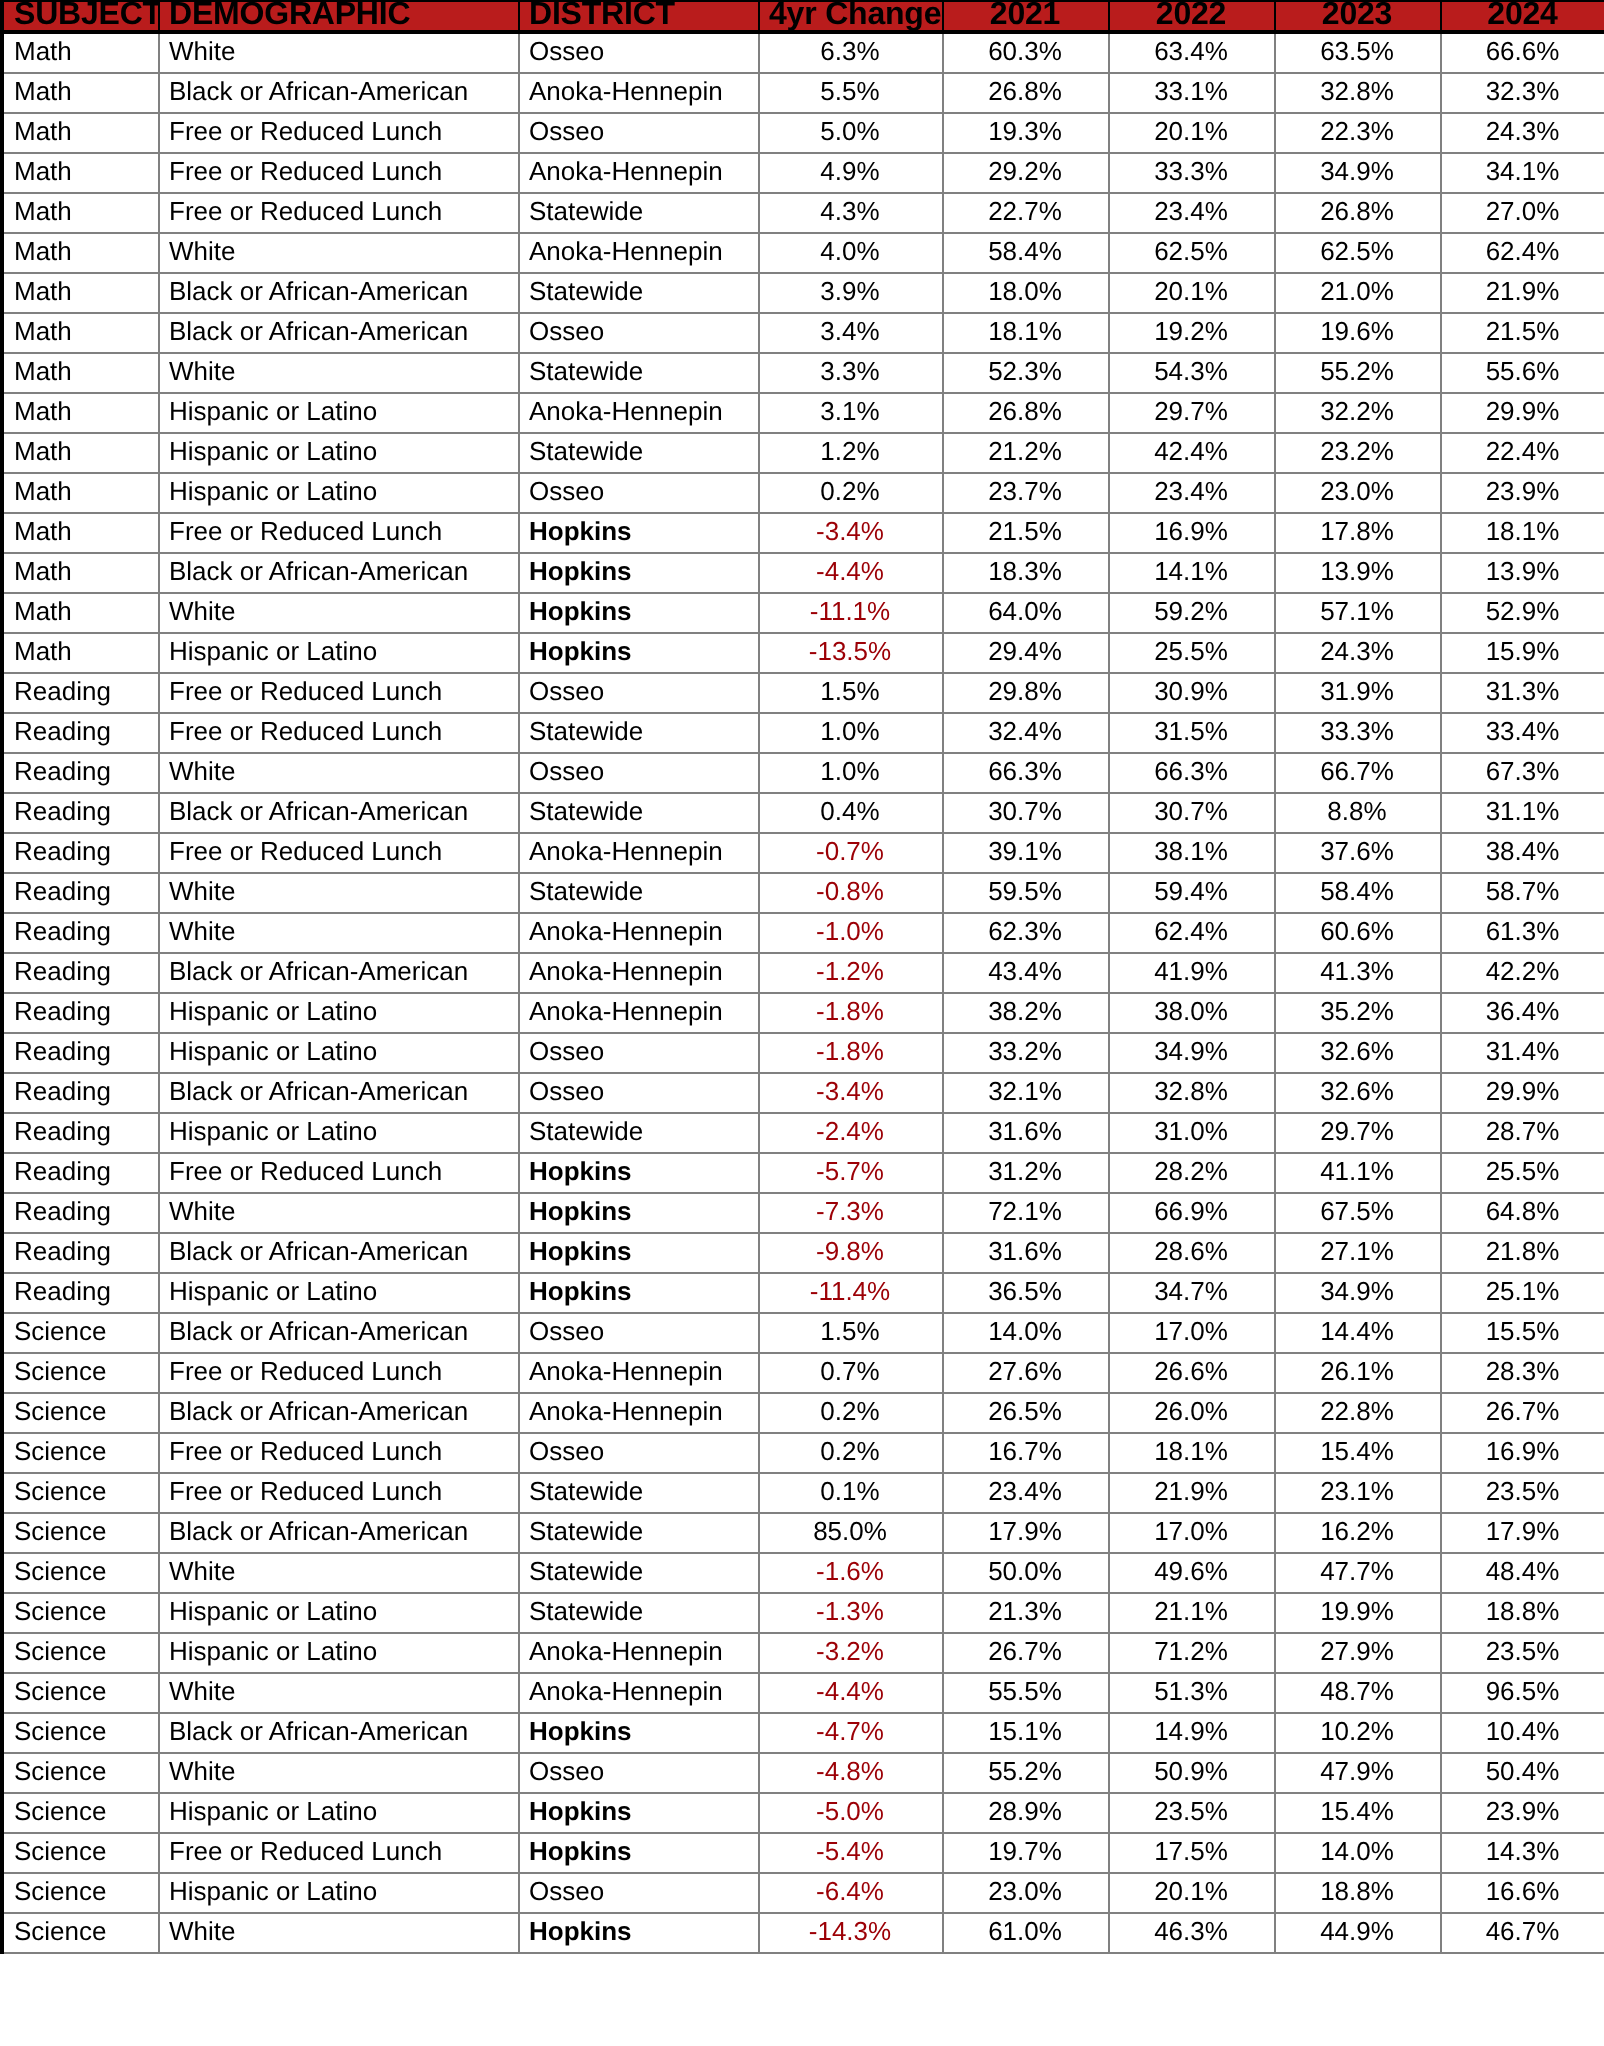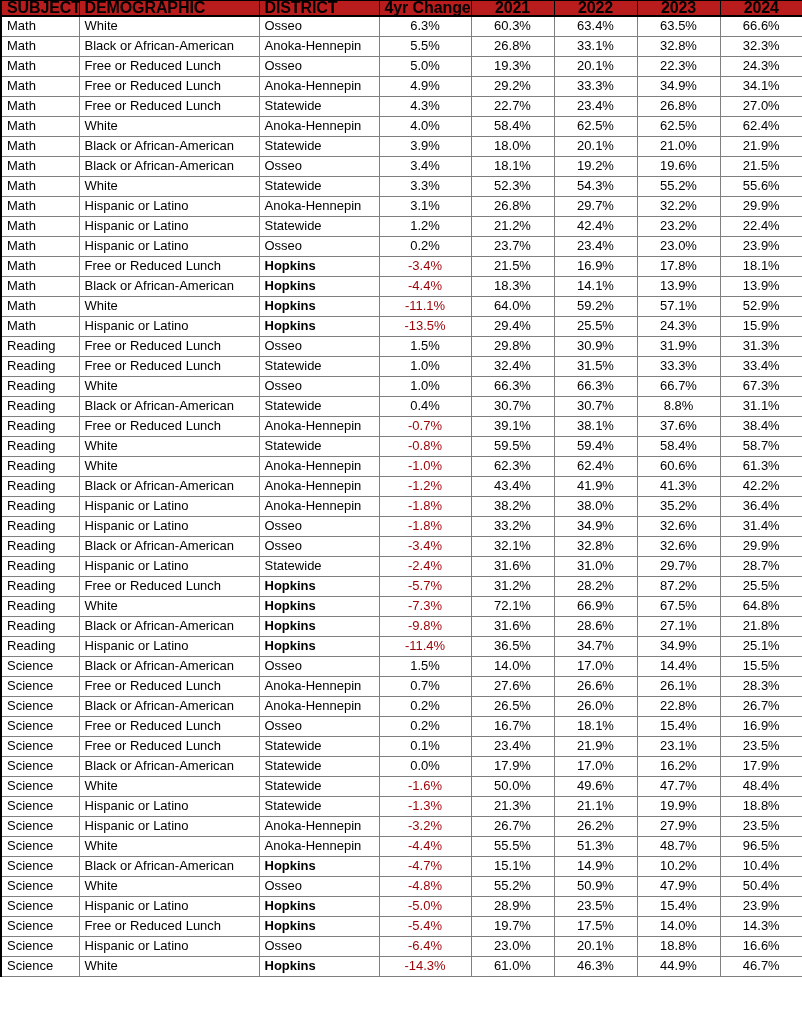--- a/index.html
+++ b/index.html
@@ -379,21 +379,21 @@
         <td class="t-center">29.7%</td>
         <td class="t-center">28.7%</td>
       </tr>
       <tr class="hopkins">
         <td class="t-left subject">Reading</td>
         <td class="t-left demo">Free or Reduced Lunch</td>
         <td class="t-left district">Hopkins</td>
         <td class="t-center change neg">-5.7%</td>
         <td class="t-center">31.2%</td>
         <td class="t-center">28.2%</td>
-        <td class="t-center">87.2%</td>
+        <td class="t-center">41.1%</td>
         <td class="t-center">25.5%</td>
       </tr>
       <tr class="hopkins">
         <td class="t-left subject">Reading</td>
         <td class="t-left demo">White</td>
         <td class="t-left district">Hopkins</td>
         <td class="t-center change neg">-7.3%</td>
         <td class="t-center">72.1%</td>
         <td class="t-center">66.9%</td>
         <td class="t-center">67.5%</td>
@@ -466,21 +466,21 @@
         <td class="t-center change">0.1%</td>
         <td class="t-center">23.4%</td>
         <td class="t-center">21.9%</td>
         <td class="t-center">23.1%</td>
         <td class="t-center">23.5%</td>
       </tr>
       <tr>
         <td class="t-left subject">Science</td>
         <td class="t-left demo">Black or African-American</td>
         <td class="t-left district">Statewide</td>
-        <td class="t-center change">0.0%</td>
+        <td class="t-center change">85.0%</td>
         <td class="t-center">17.9%</td>
         <td class="t-center">17.0%</td>
         <td class="t-center">16.2%</td>
         <td class="t-center">17.9%</td>
       </tr>
       <tr>
         <td class="t-left subject">Science</td>
         <td class="t-left demo">White</td>
         <td class="t-left district">Statewide</td>
         <td class="t-center change neg">-1.6%</td>
@@ -498,21 +498,21 @@
         <td class="t-center">21.1%</td>
         <td class="t-center">19.9%</td>
         <td class="t-center">18.8%</td>
       </tr>
       <tr>
         <td class="t-left subject">Science</td>
         <td class="t-left demo">Hispanic or Latino</td>
         <td class="t-left district">Anoka-Hennepin</td>
         <td class="t-center change neg">-3.2%</td>
         <td class="t-center">26.7%</td>
-        <td class="t-center">26.2%</td>
+        <td class="t-center">71.2%</td>
         <td class="t-center">27.9%</td>
         <td class="t-center">23.5%</td>
       </tr>
       <tr>
         <td class="t-left subject">Science</td>
         <td class="t-left demo">White</td>
         <td class="t-left district">Anoka-Hennepin</td>
         <td class="t-center change neg">-4.4%</td>
         <td class="t-center">55.5%</td>
         <td class="t-center">51.3%</td>

